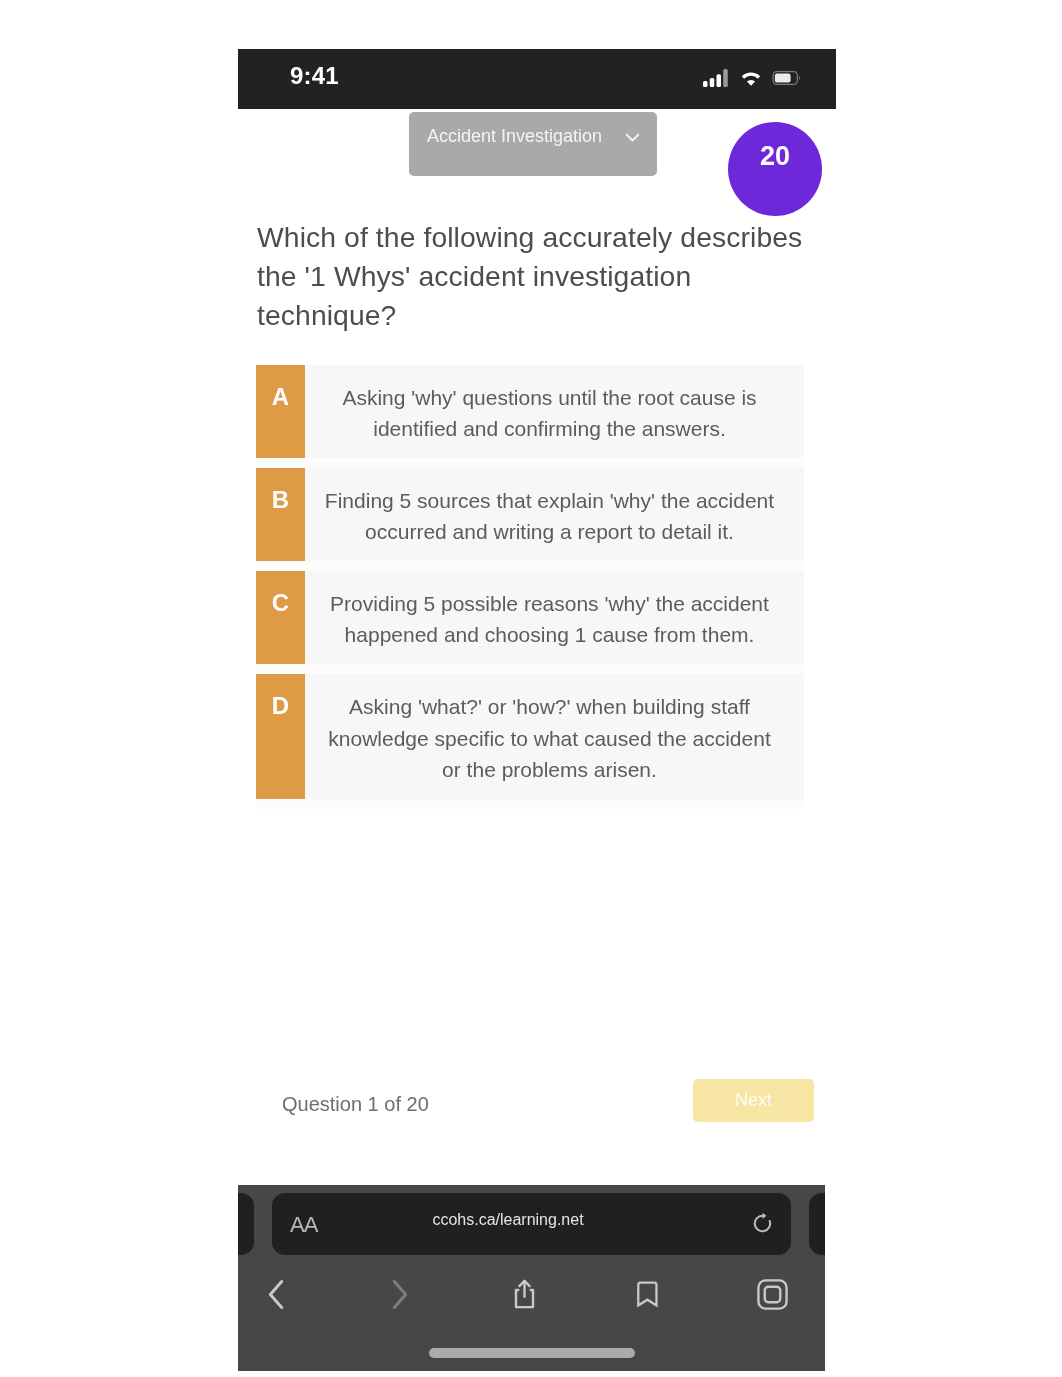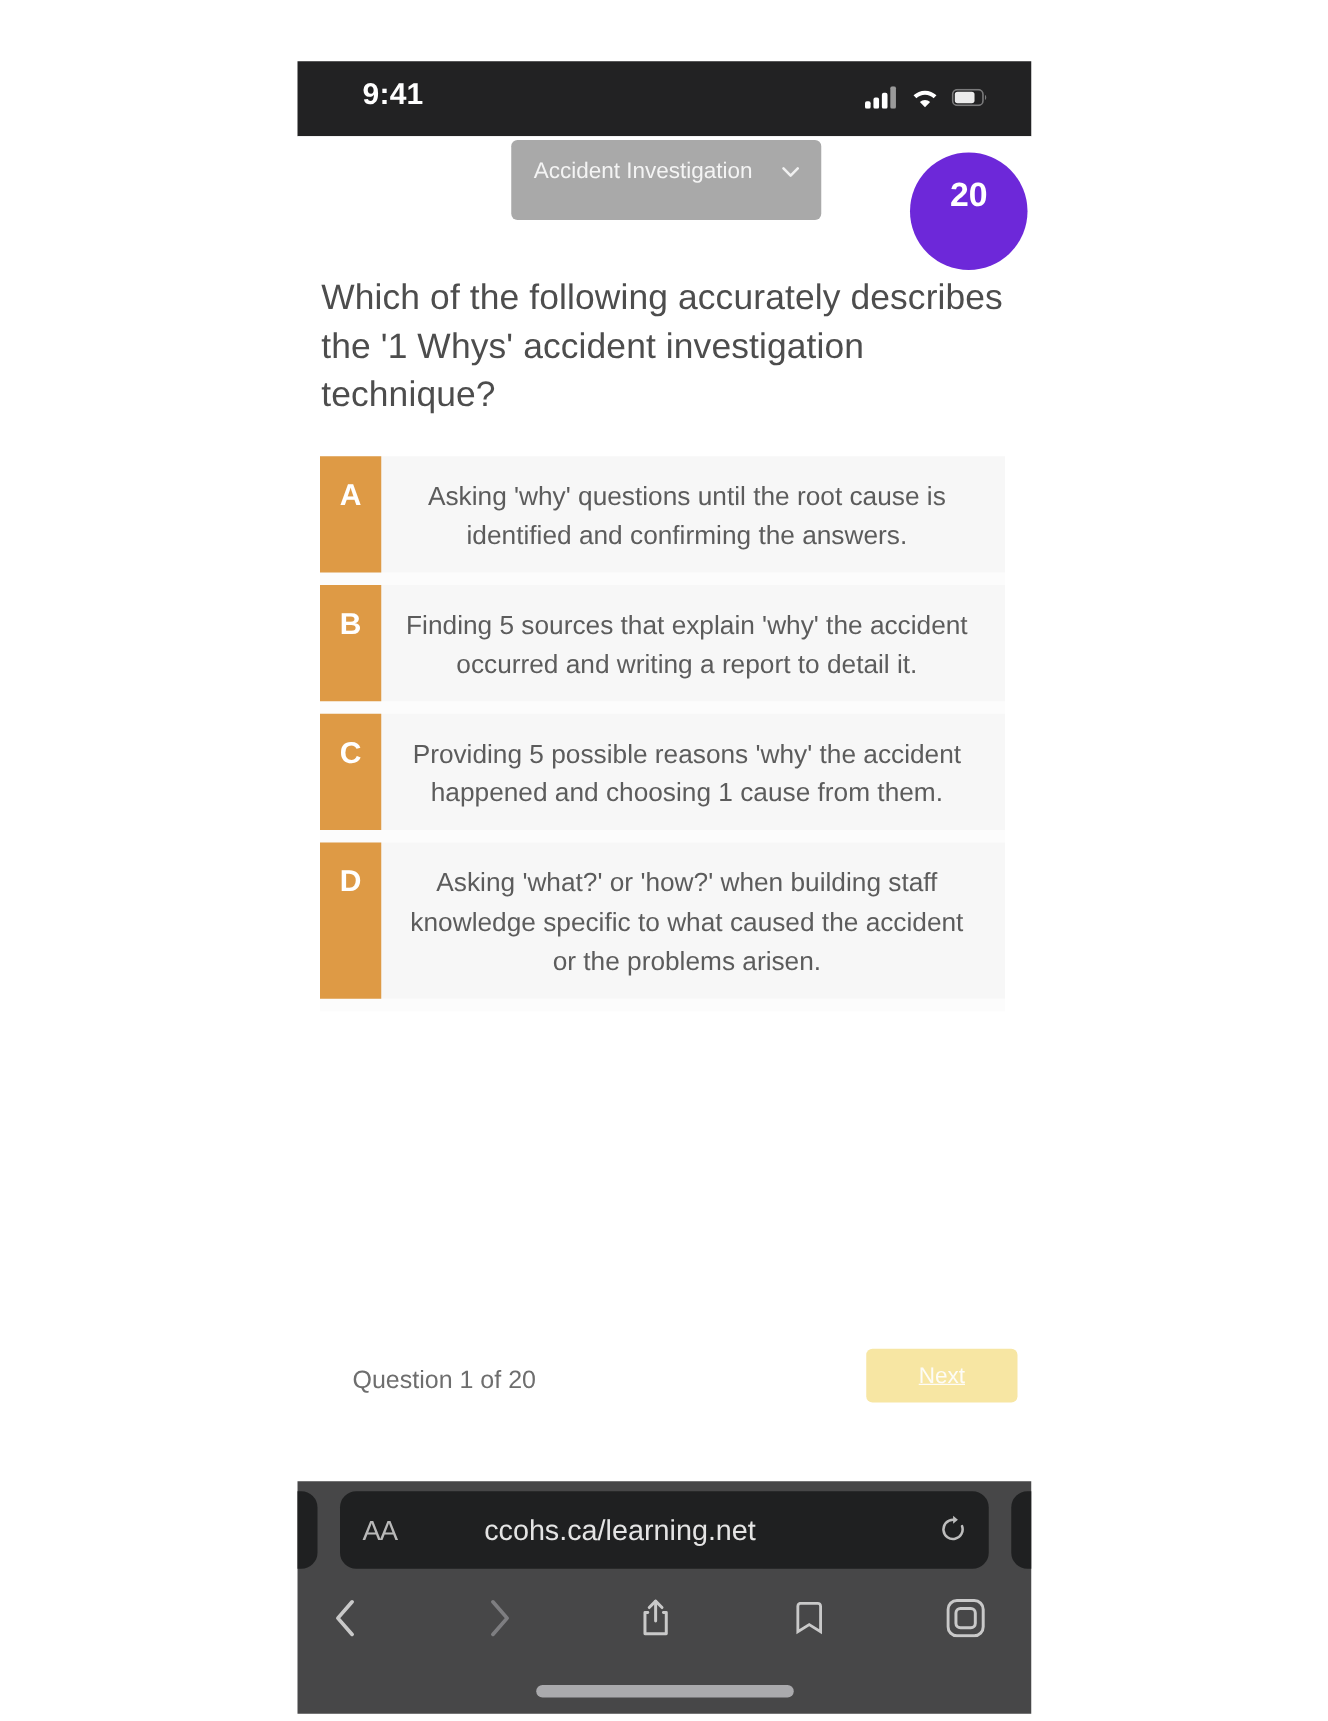--- a/index.html
+++ b/index.html
@@ -1,42 +1,42 @@
 <!DOCTYPE html>
 <html><head>
 <meta charset="utf-8">
 <style>
   html,body{margin:0;padding:0;}
   body{width:1062px;height:1377px;background:#ffffff;font-family:"Liberation Sans",sans-serif;overflow:hidden;}
   .phone{position:absolute;left:238px;top:49px;width:587px;height:1278px;}
   
-  .statusbar{position:absolute;left:0;top:0;width:587px;height:60px;background:#222223;color:#fff;}
+  .statusbar{position:absolute;left:0;top:0;width:587px;height:60px;background:#222223;color:#fff;padding-left:11px;}
   .sb-time{position:absolute;left:52px;top:13px;font-size:24px;font-weight:bold;letter-spacing:.2px;}
   .sb-icons{position:absolute;right:34px;top:20px;display:flex;align-items:center;gap:9px;}
   
   .page{position:absolute;left:0;top:60px;width:587px;height:1032px;background:#fff;}
   .selectbar{position:absolute;left:171px;top:3px;width:248px;height:64px;background:#a9a9a9;border-radius:5px;text-decoration:underline;}
   .sel-label{position:absolute;left:18px;top:14px;font-size:18px;color:#f4f4f4;}
   .sel-caret{position:absolute;right:15px;top:17px;width:19px;height:16px;}
   .timer{position:absolute;left:490px;top:13px;width:94px;height:94px;border-radius:50%;background:#6d28d9;}
   .timer-txt{position:absolute;left:0;top:19px;width:94px;text-align:center;color:#fff;font-size:27px;font-weight:bold;}
   .qtitle{position:absolute;left:19px;top:109px;width:562px;font-size:28.3px;line-height:1.38;color:#4d4d4d;font-weight:normal;letter-spacing:0.1px;}
   .options{position:absolute;left:18px;top:256px;width:548px;background:#fcfcfc;}
   .opt{position:relative;display:flex;background:#f7f7f7;margin-bottom:10px;}
   .opt-letter{width:49px;background:#de9a45;color:#fff;font-size:24px;font-weight:600;display:flex;align-items:flex-start;justify-content:center;padding-top:18px;box-sizing:border-box;flex:none;}
   .opt-text{flex:1;padding:17px 27px 14px 17px;font-size:21px;line-height:1.48;color:#5c5c5c;text-align:center;}
   .footer{position:absolute;left:0;top:970px;width:587px;height:54px;}
   .qcount{position:absolute;left:44px;top:14px;font-size:20px;color:#6e6e6e;}
   .nextbtn{position:absolute;left:455px;top:0px;width:121px;height:43px;background:#f7e6a3;border-radius:5px;}
-  .nextbtn span{display:block;text-align:center;line-height:43px;font-size:18px;color:#fdfcf7;text-decoration:underline;}
+  .nextbtn span{display:block;text-align:center;line-height:43px;font-size:18px;color:#fdfcf7;}
   
   .bb{position:absolute;left:0;top:1092px;width:587px;height:186px;background:#474748;overflow:hidden;margin-top:44px;}
   .urlbar{position:absolute;left:34px;top:8px;width:519px;height:62px;background:#1f2021;border-radius:13px;}
   .uu-aa{position:absolute;left:18px;top:19px;color:#b9b9b9;font-size:22px;letter-spacing:-.8px;}
-  .uu-url{position:absolute;left:0;top:18px;width:448px;text-align:center;color:#e4e4e4;font-size:23px;}
+  .uu-url{position:absolute;left:12px;top:18px;width:448px;text-align:center;color:#e4e4e4;font-size:16px;}
   .uu-rl{position:absolute;right:18px;top:19px;}
   .toolbar{position:absolute;left:-24px;top:70px;width:621px;height:78px;display:flex;align-items:center;}
   .tb{flex:1;display:flex;justify-content:center;align-items:center;color:#c9c9c9;}
   .tabedge{position:absolute;top:8px;width:36px;height:62px;background:#1f2021;border-radius:13px;}
   .tabedge-l{left:-20px;}
   .tabedge-r{right:-20px;}
   .homeind{position:absolute;left:191px;top:163px;width:206px;height:10px;background:#aaaaad;border-radius:5px;}
 </style>
 </head>
 <body>

